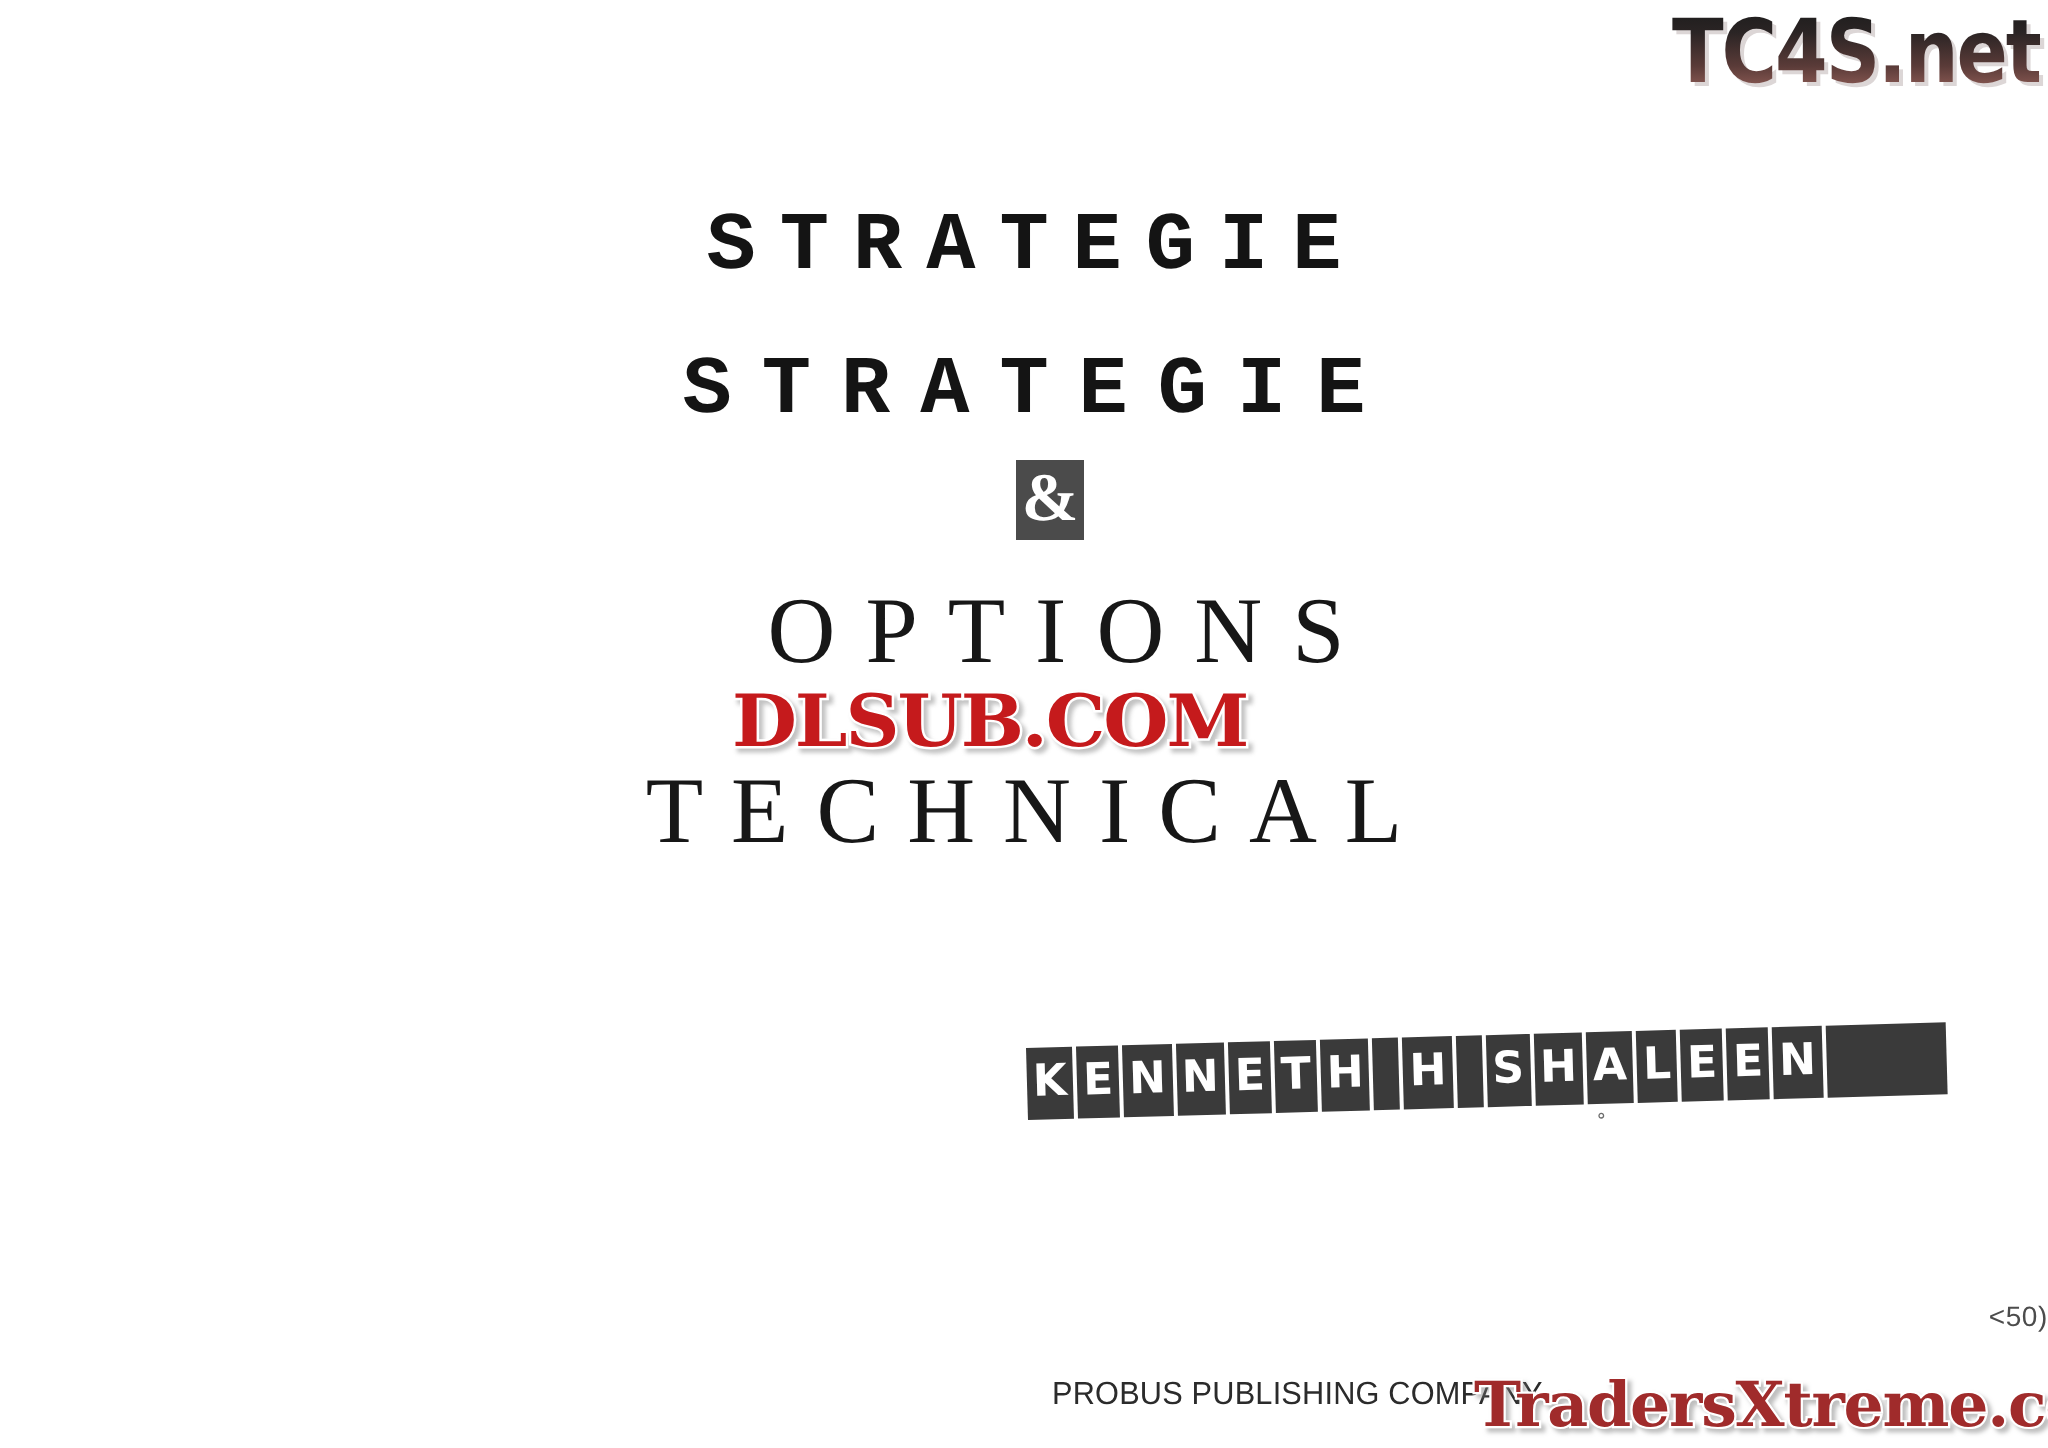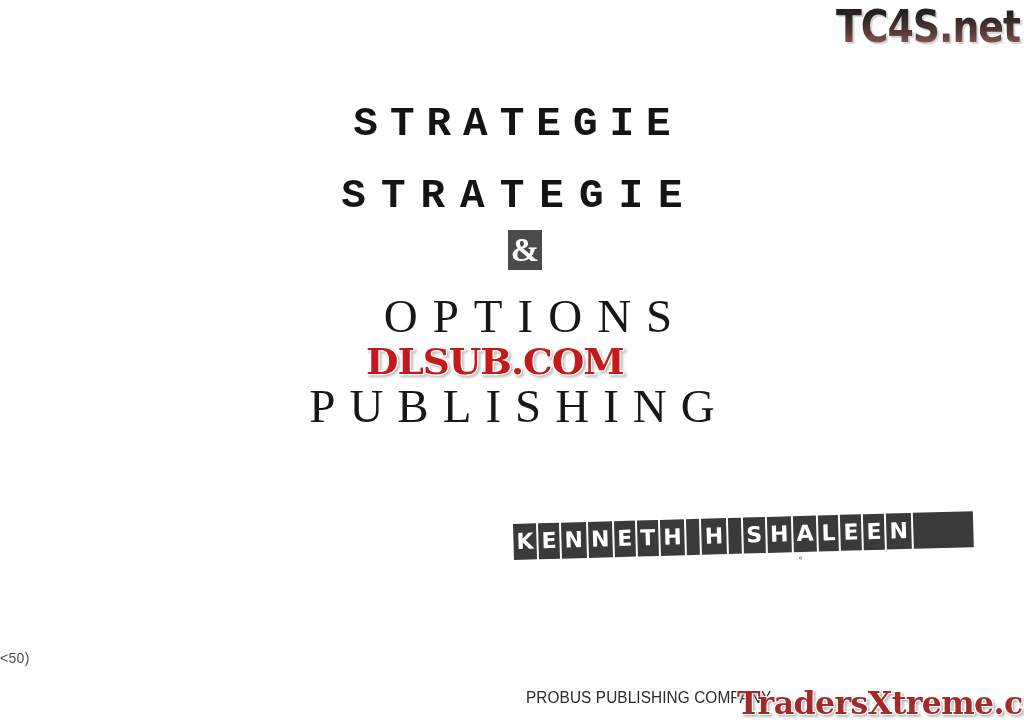--- a/index.html
+++ b/index.html
@@ -211,21 +211,21 @@
     transform: rotate(-1.6deg);
     user-select: none;
   }
 
   
   .scan-artifact {
     position: absolute;
     left: 0;
     right: 0;
     top: 650px;
-    text-align: left;
+    text-align: right;
     font-family: "Liberation Sans", sans-serif;
     font-size: 14px;
     color: #4c4c4c;
     letter-spacing: 0.3px;
     user-select: none;
   }
 
   
   .publisher {
     position: absolute;
@@ -277,21 +277,21 @@
     <div class="line-technical">STRATEGIE</div>
 
     <div class="line-analysis">STRATEGIE</div>
 
     <div class="amp-wrap">
       <span class="amp-box">&amp;</span>
     </div>
 
     <div class="line-options">OPTIONS</div>
 
-    <div class="line-strategie">PUBLISHING</div>
+    <div class="line-strategie">TECHNICAL</div>
   </div>
 
   <div class="wm-dlsub">DLSUB.COM</div>
 
   <div class="author-band">
       <span class="tile">K</span>
       <span class="tile">E</span>
       <span class="tile">N</span>
       <span class="tile">N</span>
       <span class="tile">E</span>

